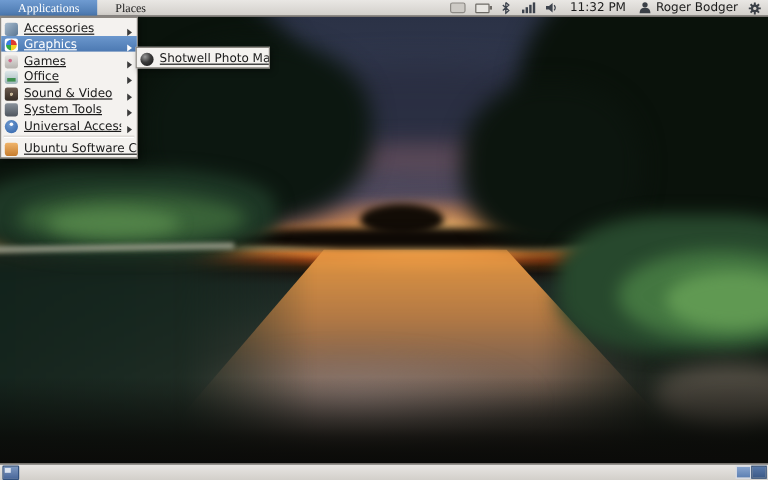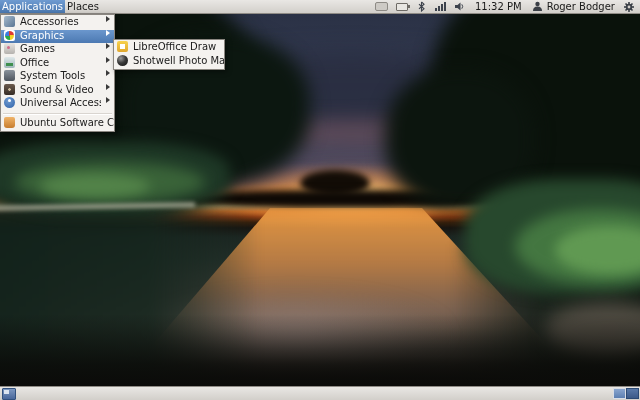--- a/index.html
+++ b/index.html
@@ -42,38 +42,38 @@
   .wp-wr{left:450px;top:230px;width:200px;height:140px;filter:blur(5px);
     background:linear-gradient(270deg,rgba(10,18,12,.9),rgba(14,24,17,.75) 55%,rgba(14,24,17,0));}
   .wp-vig{left:0;top:300px;width:640px;height:72px;
     background:linear-gradient(180deg,rgba(10,10,8,0),rgba(10,10,8,.8) 70%,#0b0b09);}
 
   
   .panel{position:absolute;left:0;width:640px;height:13px;z-index:10;display:flex;align-items:center;
     background:linear-gradient(180deg,#e9e7e4,#d2cfca);}
   #top-panel{top:0;border-bottom:1px solid #8f8b85;}
   #bottom-panel{bottom:0;border-top:1px solid #8f8b85;}
-  .menubar-item{height:100%;display:flex;align-items:center;padding:0 2px;cursor:default;}
+  .menubar-item{height:100%;display:flex;align-items:flex-end;padding:0 15px;cursor:default;font-family:Liberation Serif, serif;}
   .menubar-item.active{background:linear-gradient(180deg,#6f9bd1,#4a77ae);color:#fff;}
   #tray{margin-left:auto;display:flex;align-items:center;gap:8px;padding-right:5px;}
   .ti{display:inline-flex;align-items:center;}
   .ti-msg{width:11px;height:7px;background:#cdcac5;border:1px solid #8d8a85;border-radius:2px;}
   .ti-batt{position:relative;width:10px;height:6px;background:#e8e6e2;border:1px solid #6e6b66;border-radius:1px;}
   .ti-batt::after{content:"";position:absolute;right:-3px;top:1px;width:2px;height:3px;background:#6e6b66;}
   .bars{display:inline-flex;align-items:flex-end;gap:1px;height:9px;}
   .bars i{display:block;width:2px;background:#3d434d;}
   .clock{margin:0 2px;white-space:nowrap;}
   .user{display:flex;align-items:center;gap:4px;white-space:nowrap;}
 
   
   .gtkmenu{position:absolute;background:#f4f2ef;border:1px solid #8a8680;z-index:20;
     box-shadow:2px 2px 5px rgba(0,0,0,.4);padding:1px 0;}
   #app-menu{left:0;top:14px;width:113px;}
   #graphics-menu{left:113px;top:39px;width:110px;}
-  .menu-row{display:flex;align-items:flex-start;height:13.5px;padding-left:3px;gap:5px;cursor:default;}
+  .menu-row{display:flex;align-items:flex-end;height:13.5px;padding-left:3px;gap:5px;cursor:default;text-decoration:underline;}
   .menu-row.hl{background:linear-gradient(180deg,#6b97cd,#4c79b2);color:#fff;}
   .menu-label{white-space:nowrap;overflow:hidden;}
   .arrow{width:0;height:0;border-top:3px solid transparent;border-bottom:3px solid transparent;
     border-left:4px solid #3a3a3a;margin-left:auto;margin-right:4px;flex:0 0 auto;}
   .menu-row.hl .arrow{border-left-color:#fff;}
   .menu-sep{height:1px;background:#d9d5d0;border-bottom:1px solid #fff;margin:2px 2px;}
 
   
   .mi{width:11px;height:11px;border-radius:2px;flex:0 0 auto;position:relative;}
   .mi-accessories{background:linear-gradient(135deg,#a6bacd,#5a7693);}
@@ -208,46 +208,42 @@
         <span class="mi mi-games"></span>
         <span class="menu-label">Games</span>
         <span class="arrow"></span>
       </div>
       <div class="menu-row">
         <span class="mi mi-office"></span>
         <span class="menu-label">Office</span>
         <span class="arrow"></span>
       </div>
       <div class="menu-row">
+        <span class="mi mi-sound-video"></span>
+        <span class="menu-label">Sound &amp; Video</span>
+        <span class="arrow"></span>
+      </div>
+      <div class="menu-row">
         <span class="mi mi-system-tools"></span>
         <span class="menu-label">System Tools</span>
         <span class="arrow"></span>
       </div>
       <div class="menu-row">
-        <span class="mi mi-sound-video"></span>
-        <span class="menu-label">Sound &amp; Video</span>
-        <span class="arrow"></span>
-      </div>
-      <div class="menu-row">
         <span class="mi mi-universal-access"></span>
         <span class="menu-label">Universal Access</span>
         <span class="arrow"></span>
       </div>
       <div class="menu-sep"></div>
       <div class="menu-row">
         <span class="mi mi-software-center"></span>
         <span class="menu-label">Ubuntu Software Center</span>
       </div>
     </div>
 
   <div id="graphics-menu" class="gtkmenu">
-      <div class="menu-row">
-        <span class="mi mi-libreoffice-draw"></span>
-        <span class="menu-label">LibreOffice Draw</span>
-      </div>
       <div class="menu-row">
         <span class="mi mi-shotwell"></span>
         <span class="menu-label">Shotwell Photo Manager</span>
       </div>
     </div>
 
   <div id="bottom-panel" class="panel">
     <div id="show-desktop"></div>
     <div id="ws-switcher">
       <div class="ws active"></div>

